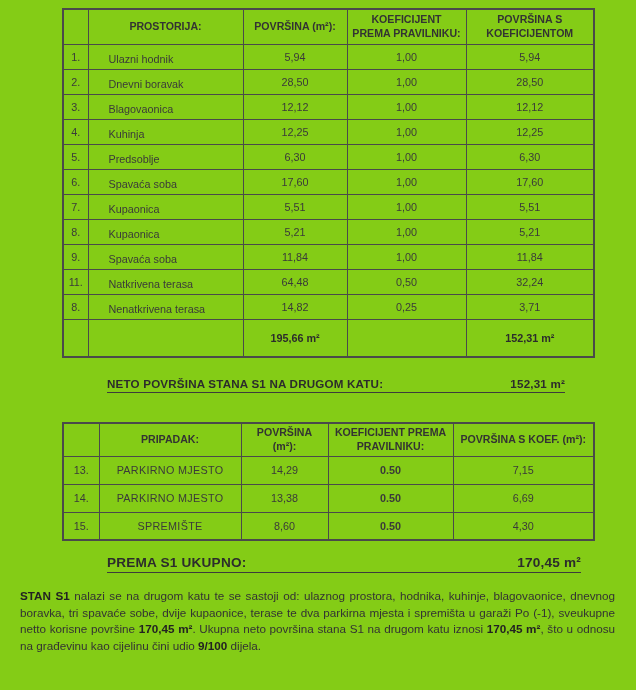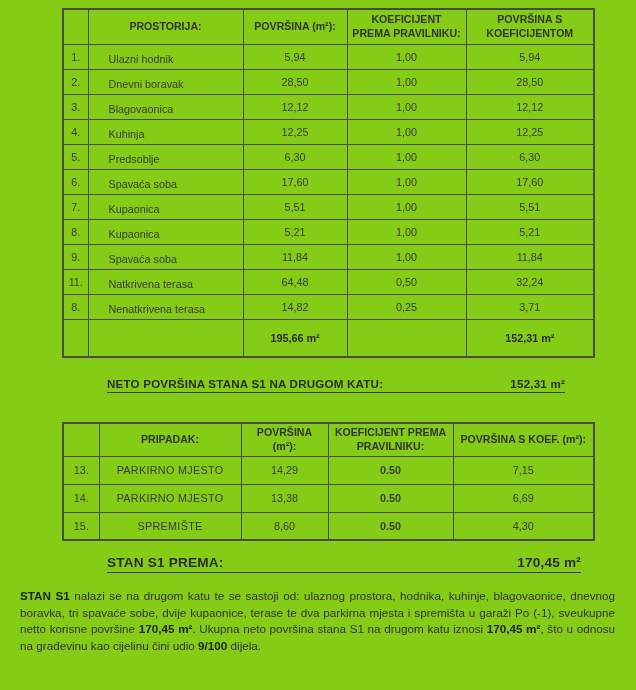--- a/index.html
+++ b/index.html
@@ -200,20 +200,20 @@
             <td class="num">15.</td>
             <td class="name">SPREMIŠTE</td>
             <td class="area">8,60</td>
             <td class="coef">0.50</td>
             <td class="area_coef">4,30</td>
           </tr>
         </tbody>
     </table>
 
     <div class="total-line ukupno">
-      <span>STAN S1 PREMA:</span>
+      <span>PREMA S1 UKUPNO:</span>
       <span>170,45 m²</span>
     </div>
 
   </div>
 
   <p class="description" id="description"><b>STAN S1</b><span> nalazi se na drugom katu te se sastoji od: ulaznog prostora, hodnika, kuhinje, blagovaonice, dnevnog boravka, tri spavaće sobe, dvije kupaonice, terase te dva parkirna mjesta i spremišta u garaži Po (-1), sveukupne netto korisne površine </span><b>170,45 m²</b><span>. Ukupna neto površina stana S1 na drugom katu iznosi </span><b>170,45 m²</b><span>, što u odnosu na građevinu kao cijelinu čini udio </span><b>9/100</b><span> dijela.</span></p>
 </div>
 
 </body></html>

